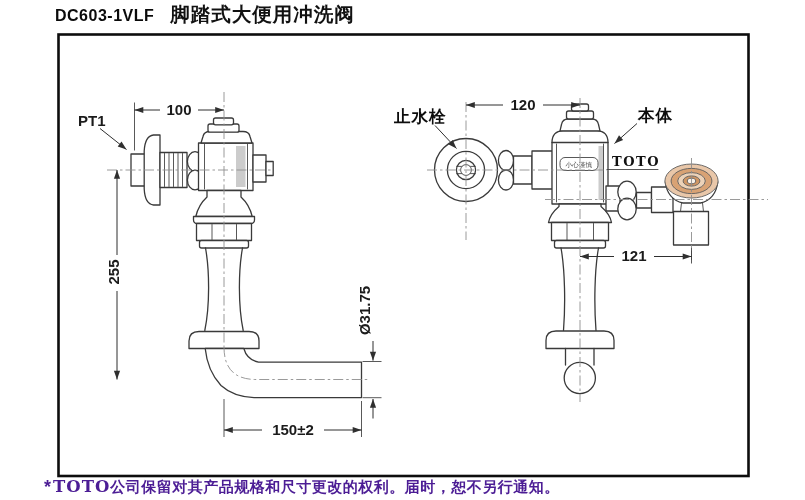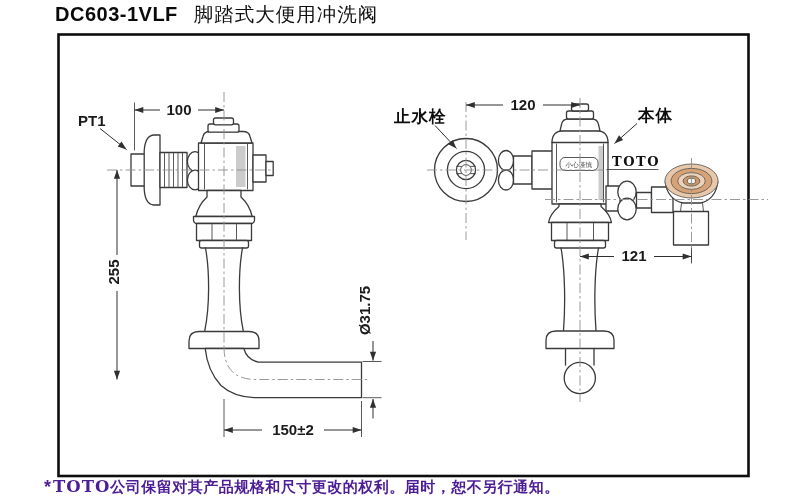--- a/index.html
+++ b/index.html
@@ -3,22 +3,22 @@
 <meta charset="utf-8">
 <style>
   :root{
     --line:#3a3a3a; --centerline:#8f8f8f; --border:#0d0d0d; --accent:#d8a274;
   }
   html,body{margin:0;padding:0;}
   body{width:805px;height:500px;background:#ffffff;position:relative;overflow:hidden;
        font-family:"Liberation Sans",sans-serif;}
   .page{position:absolute;inset:0;}
   .title{position:absolute;left:55px;top:1px;white-space:nowrap;}
-  .title .model{font-size:20px;font-weight:700;color:#0a0a0a;letter-spacing:.5px;}
-  .title .product{font-size:19.5px;font-weight:400;color:#111;margin-left:16px;letter-spacing:1px;}
+  .title .model{font-size:16px;font-weight:700;color:#0a0a0a;letter-spacing:.5px;}
+  .title .product{font-size:19.5px;font-weight:700;color:#111;margin-left:16px;letter-spacing:1px;}
   .footer{position:absolute;left:44px;top:477px;white-space:nowrap;color:#4c1d95;}
   .footer .star{font-size:18px;font-weight:700;vertical-align:-1px;}
   .footer .brand{font-family:"DejaVu Serif",serif;font-weight:700;font-size:16.5px;letter-spacing:1px;margin-left:2px;}
   .footer .note{font-size:15px;font-weight:700;letter-spacing:.5px;}
   svg{position:absolute;left:0;top:0;}
   .frame{fill:none;stroke:var(--border);stroke-width:2.6;}
   .ln{fill:none;stroke:var(--line);stroke-width:1.3;stroke-linecap:round;stroke-linejoin:round;}
   .fw{fill:#ffffff;stroke:var(--line);stroke-width:1.3;stroke-linejoin:round;}
   .thin{stroke-width:.85;}
   .cl{fill:none;stroke:var(--centerline);stroke-width:.9;stroke-dasharray:10 3 2.5 3;}

